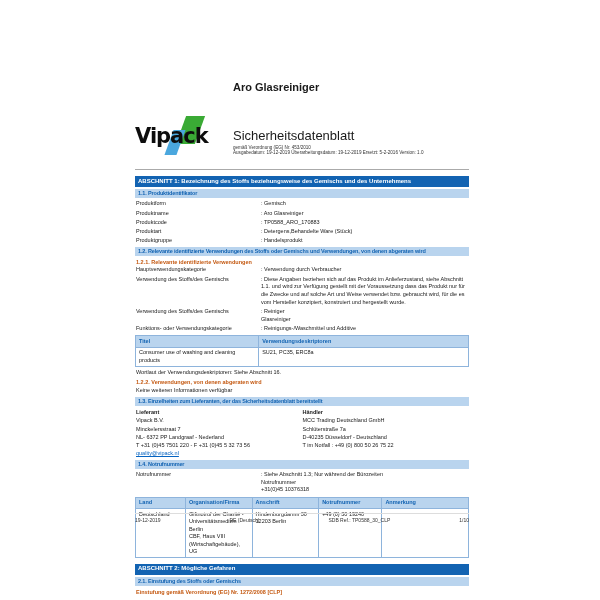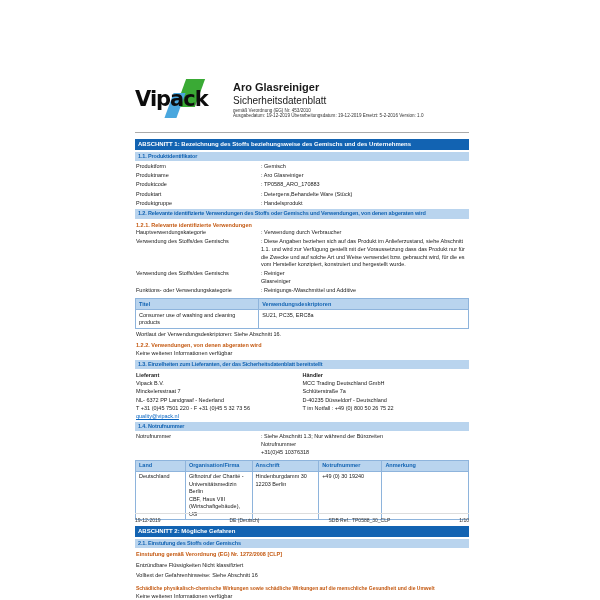--- a/index.html
+++ b/index.html
@@ -8,21 +8,21 @@
   .content { position:absolute; left:135px; top:80px; width:334px; }
 
   
   .hdr { display:flex; align-items:flex-end; border-bottom:1px solid #aaa; padding-bottom:14px; }
   .logo { position:relative; width:98px; height:38px; flex:0 0 98px; }
   .logo .shape-green { position:absolute; left:46px; top:-1px; width:19px; height:28px; background:#3aaa35; transform:skewX(-20deg); }
   .logo .shape-blue  { position:absolute; left:34px; top:13px; width:12px; height:25px; background:#4aa7de; transform:skewX(-20deg); }
   .logo .word { position:absolute; left:0; top:7px; z-index:2; font-weight:bold; font-size:21px; letter-spacing:-1px; color:#0d0d0d; font-family:"DejaVu Sans", sans-serif; }
   .titleblock { padding-top:1px; }
   .t1 { font-size:11px; font-weight:bold; line-height:1.2; }
-  .t2 { font-size:10px; line-height:1.25; }
+  .t2 { font-size:13px; line-height:1.25;margin-top:34px; }
   .t3 { font-size:4.6px; color:#333; margin-top:1px; }
   .t4 { font-size:4.6px; color:#333; }
 
   
   .bar { background:#1263b2; color:#ffffff; font-weight:bold; font-size:6px; line-height:1.3; padding:1.5px 3px; margin-top:6px; white-space:nowrap; overflow:hidden; }
   .subbar { background:#b9d4ee; color:#1263b2; font-weight:bold; font-size:5.5px; letter-spacing:-0.15px; line-height:1.3; padding:1px 3px; margin-top:2px; margin-bottom:2px; white-space:nowrap; overflow:hidden; }
   .h3 { color:#c45911; font-weight:bold; font-size:5.5px; margin:3px 0 1px 1px; }
   .h3.small { font-size:5px; }
 
   

